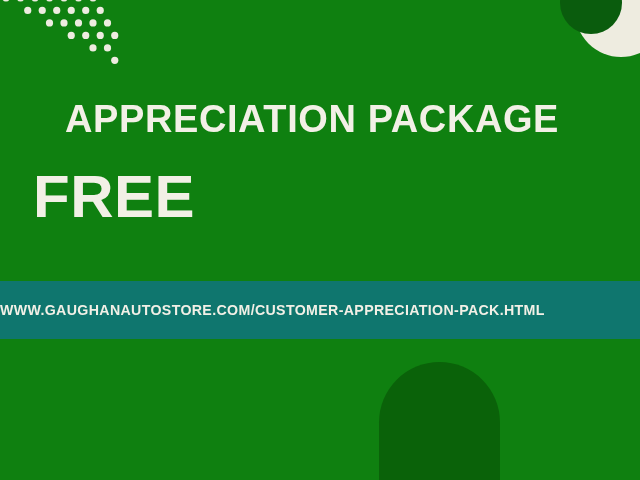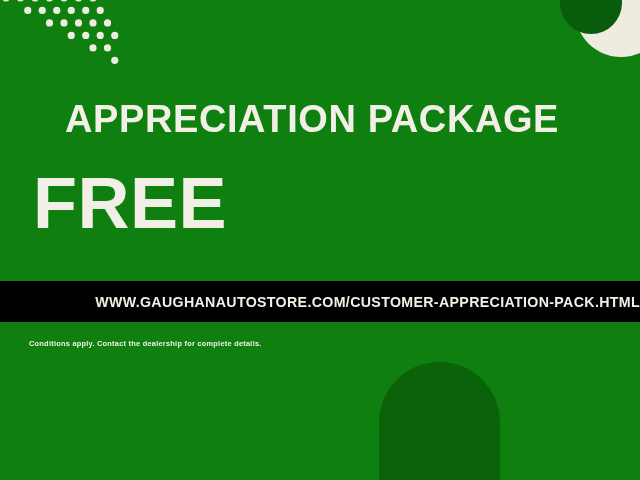--- a/index.html
+++ b/index.html
@@ -43,25 +43,25 @@
     width:121px; height:118px;
     background:#0a6209;
     border-top-left-radius:62px;
     border-top-right-radius:62px;
   }
 
   
   #url-band {
     position:absolute;
     left:0px; top:281px;
-    width:640px; height:41px;
-    background:#000000;
+    width:640px; height:58px;
+    background:#0f766e;
     display:flex;
     align-items:center;
-    justify-content:flex-end;
+    justify-content:flex-start;
     z-index:3;
   }
   #url-text {
     color:#f2f0e6;
     font-size:14.2px;
     font-weight:bold;
     letter-spacing:0.35px;
     white-space:nowrap;
   }
 
@@ -74,21 +74,21 @@
     font-weight:bold;
     letter-spacing:0.6px;
     line-height:1;
     white-space:nowrap;
     margin-left:32px;
   }
   #free-word {
     position:absolute;
     left:33px; top:167px;
     color:#f2f0e6;
-    font-size:72px;
+    font-size:60px;
     font-weight:bold;
     letter-spacing:0.5px;
     line-height:1;
   }
   #subhead {
     position:absolute;
     left:33px; top:233px;
     color:#f2f0e6;
     font-size:16.5px;
     font-weight:bold;
@@ -143,17 +143,16 @@
 
   <div id="headline">APPRECIATION PACKAGE</div>
 
   <div id="free-word">FREE</div>
 
 
   <div id="url-band">
     <span id="url-text">WWW.GAUGHANAUTOSTORE.COM/CUSTOMER-APPRECIATION-PACK.HTML</span>
   </div>
 
-  <div id="fineprint">Conditions apply. Contact the dealership for complete details.</div>
 
   <div id="arch-bottom" class="shape"></div>
 
 </div>
 
 </body></html>

